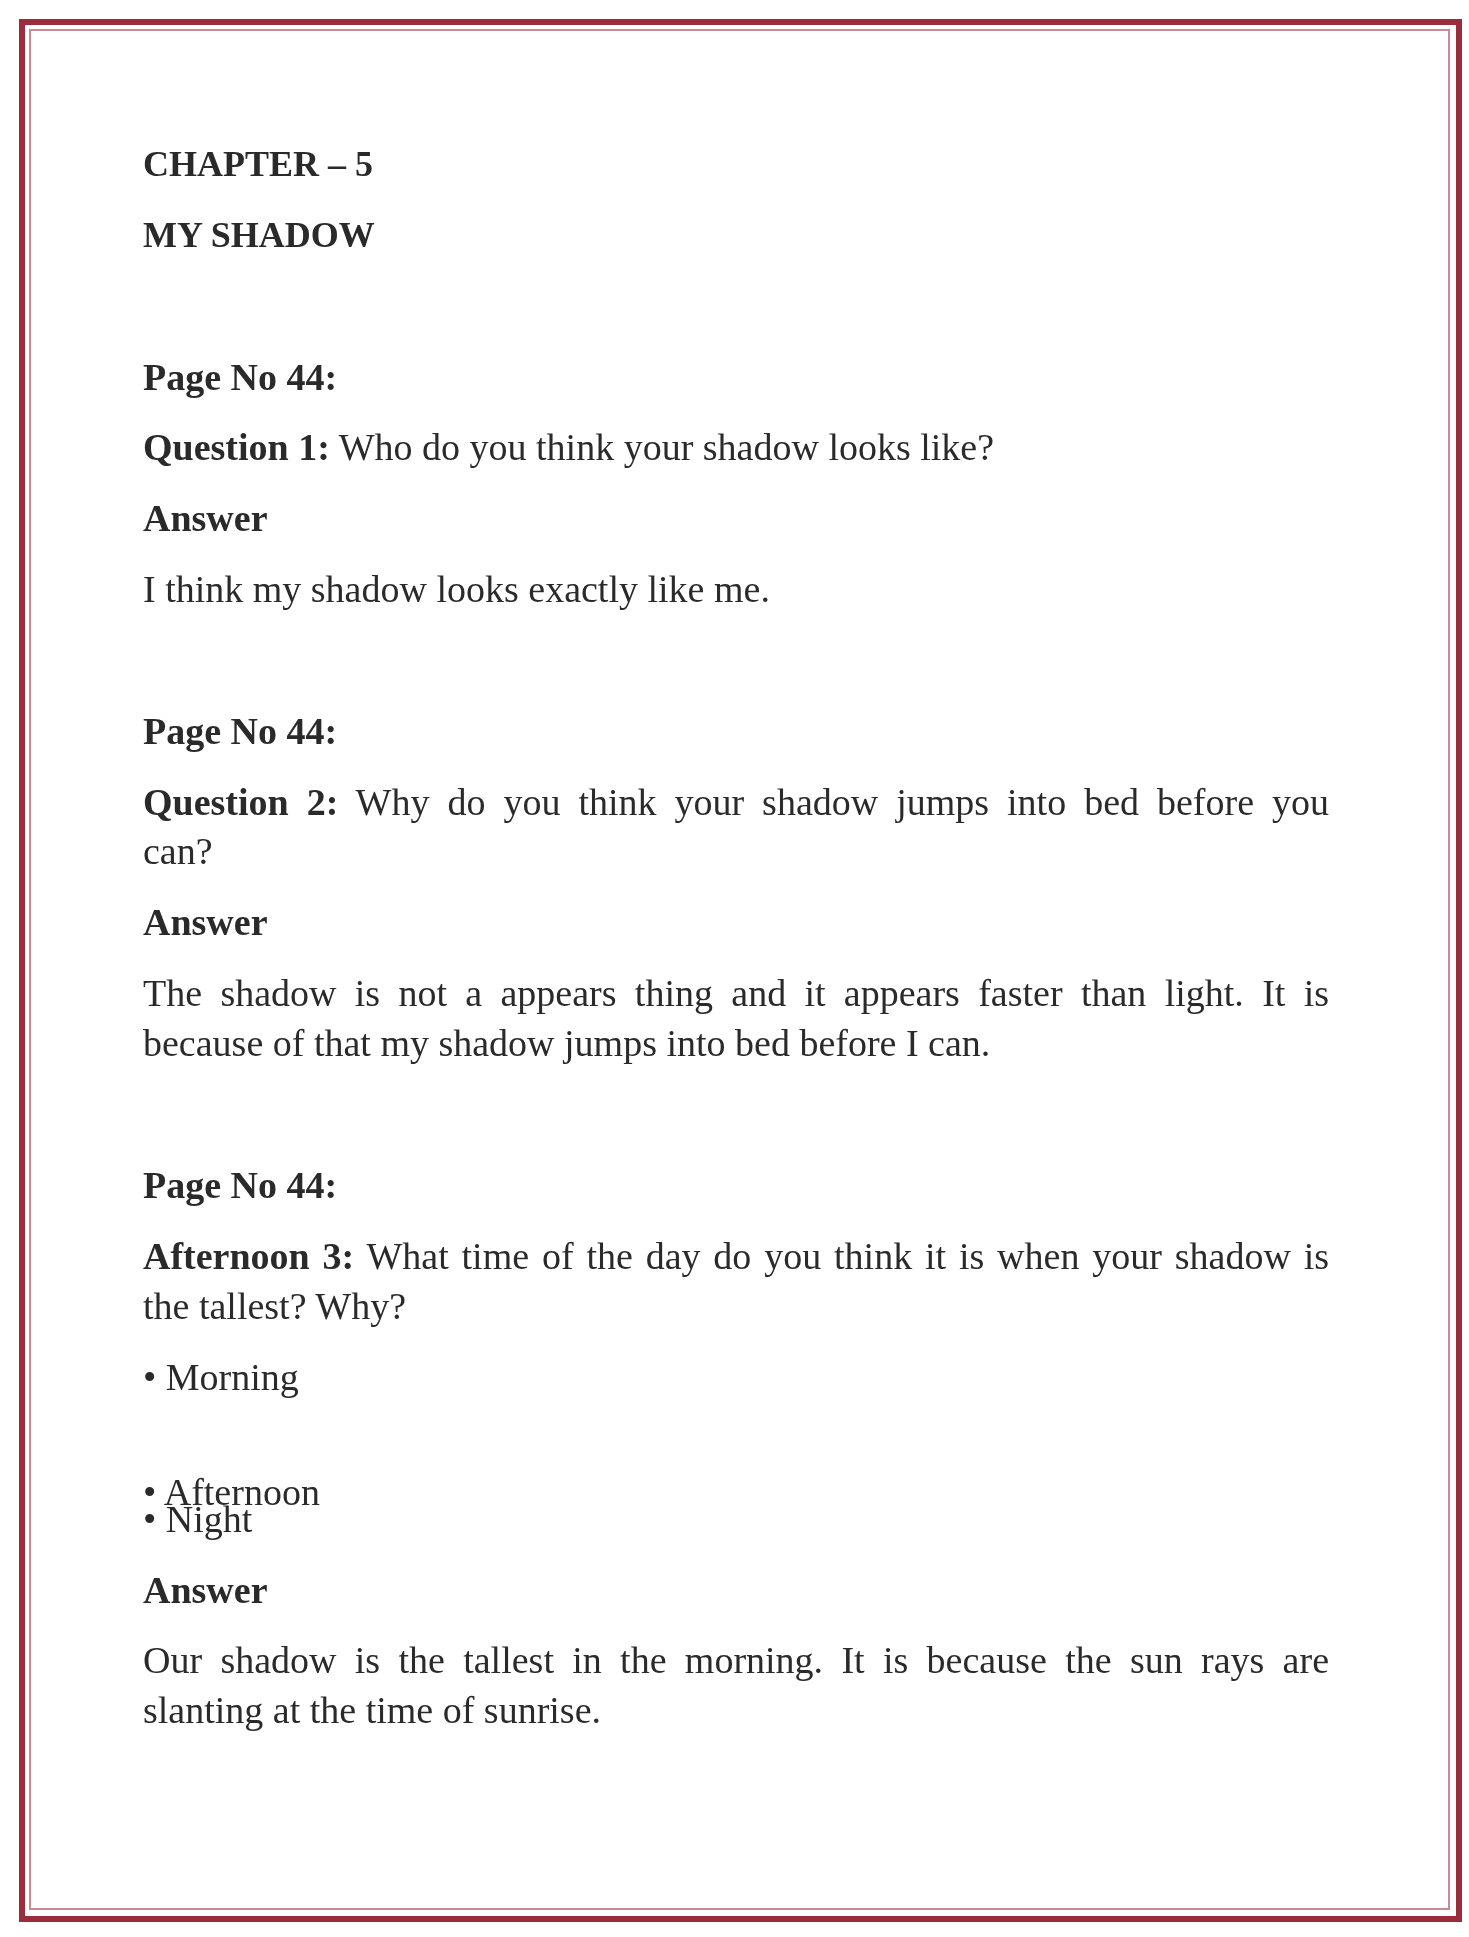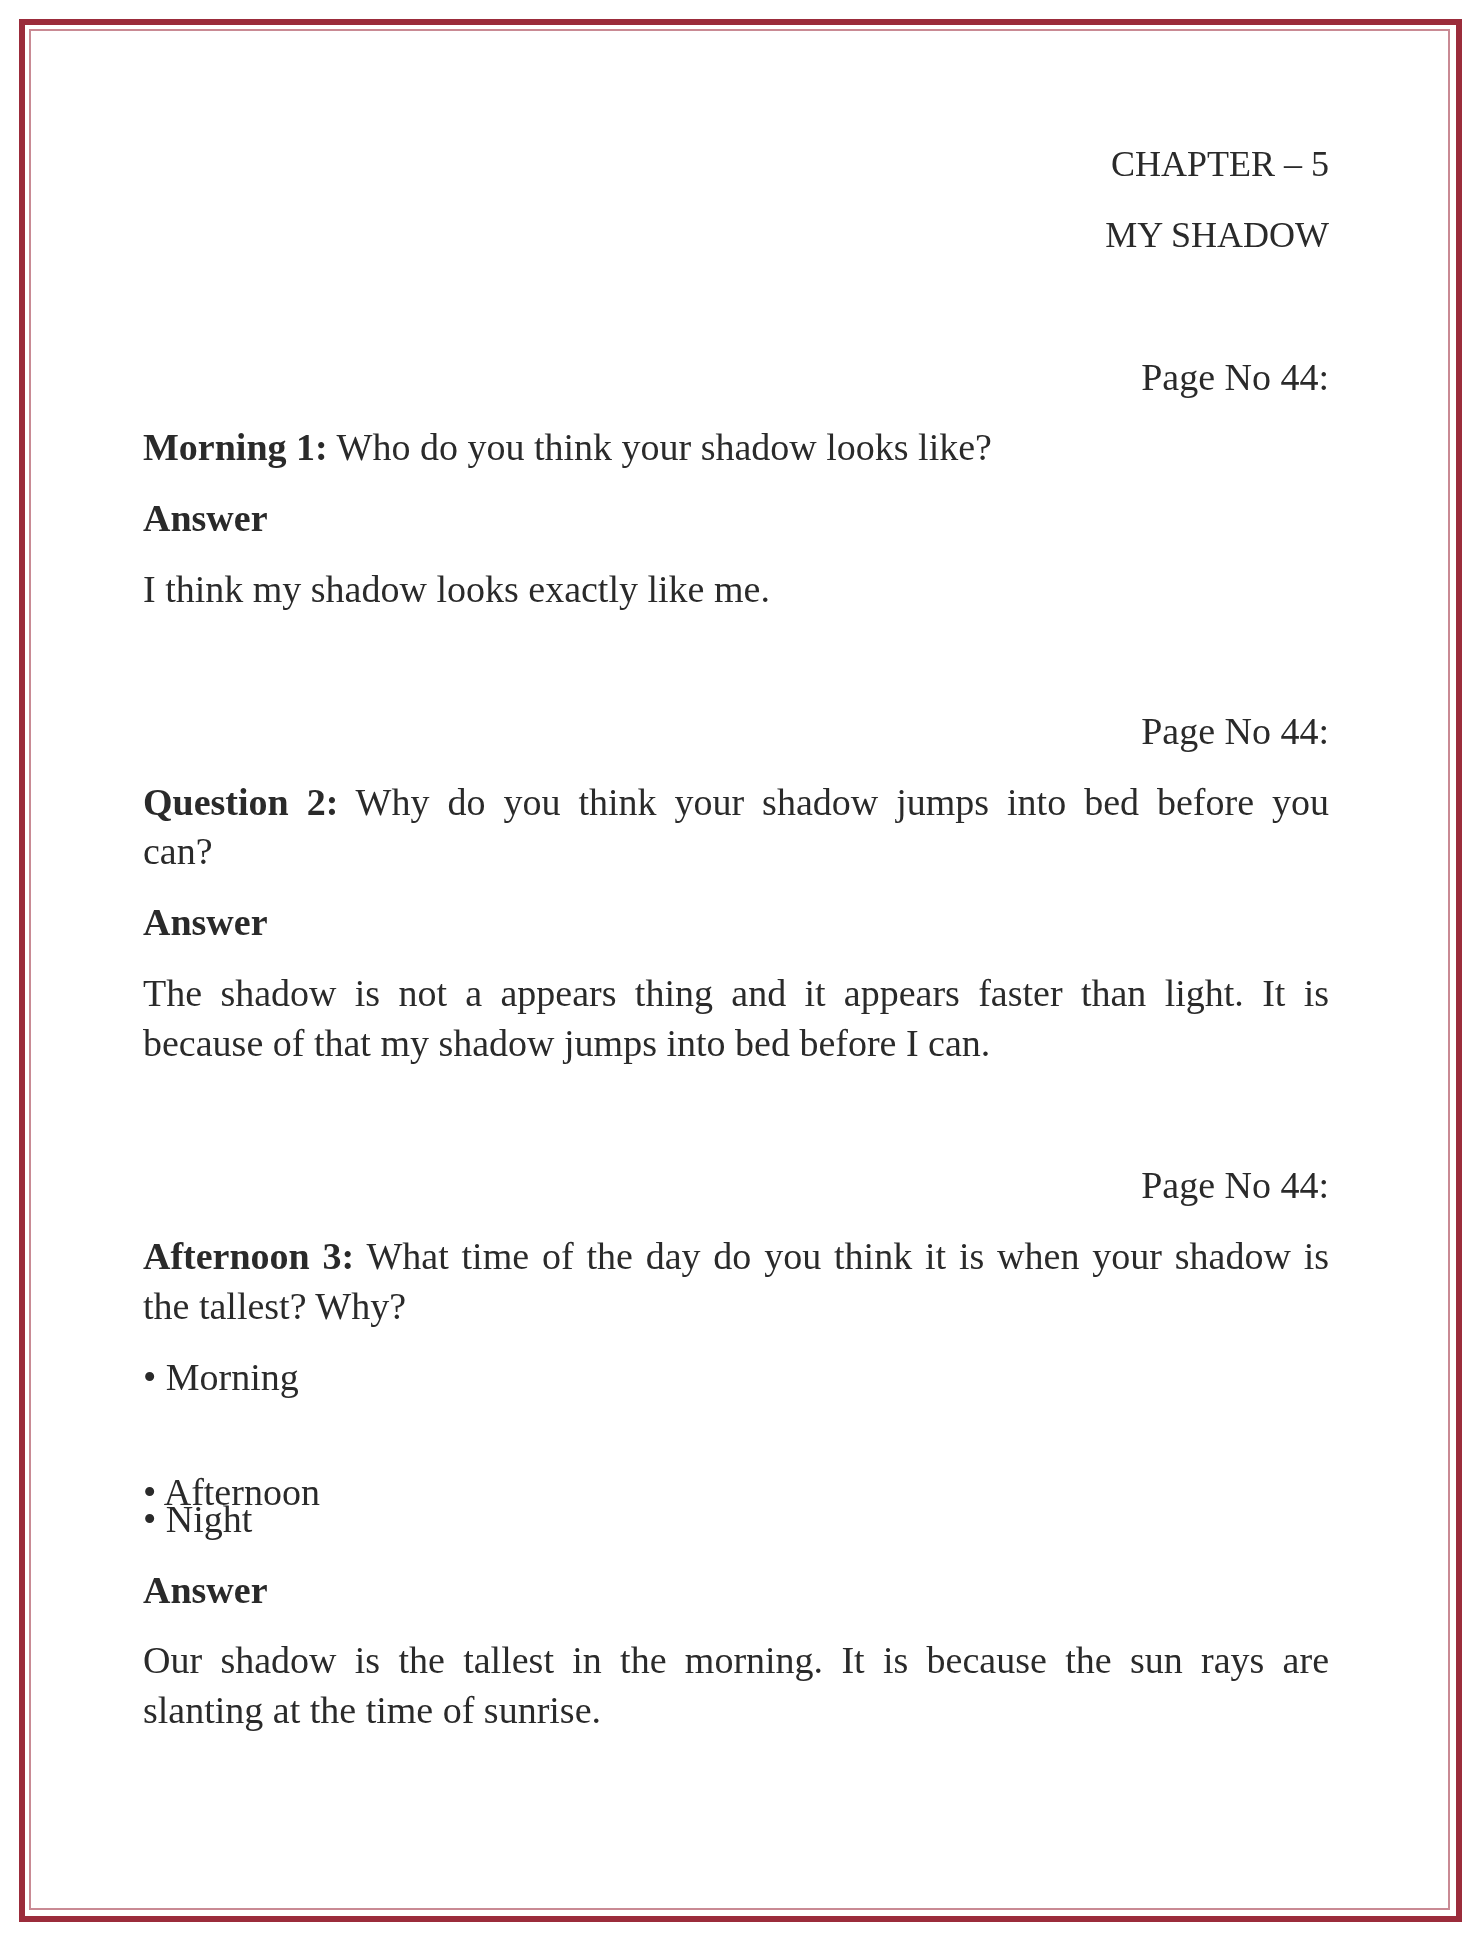--- a/index.html
+++ b/index.html
@@ -4,37 +4,37 @@
 <style>
   html, body { margin: 0; padding: 0; background: #ffffff; }
   body { width: 1469px; height: 1937px; position: relative; overflow: hidden;
          font-family: "Liberation Serif", "DejaVu Serif", serif; color: #2a2a2a; }
   .frame-outer { position: absolute; left: 19px; top: 19px; width: 1431px; height: 1891px;
                  border: 6px solid #9b2c3b; box-sizing: content-box; }
   .frame-inner { position: absolute; left: 29px; top: 29px; width: 1417px; height: 1877px;
                  border: 2px solid #c98a94; }
   .page { position: absolute; left: 143px; top: 0; width: 1186px; }
   .ln { position: absolute; left: 0; width: 1186px; font-size: 38px; line-height: 44px; white-space: nowrap; }
-  .center { text-align: right; font-weight: normal; }
+  .center { text-align: left; font-weight: bold; }
   .just { text-align: justify; text-align-last: justify; }
   b, .bold { font-weight: bold; }
   .title { font-size: 36px; }
 </style>
 </head>
 <body>
 
 <div class="frame-outer"></div>
 <div class="frame-inner"></div>
 
 <div class="page">
   <div class="ln center title" style="top:142px">CHAPTER – 5</div>
   <div class="ln center title" style="top:213px">MY SHADOW</div>
 
   <div class="ln center" style="top:355px">Page No 44:</div>
-  <div class="ln" style="top:425px"><b>Morning 1:</b><span> Who do you think your shadow looks like?</span></div>
+  <div class="ln" style="top:425px"><b>Question 1:</b><span> Who do you think your shadow looks like?</span></div>
   <div class="ln bold" style="top:496px">Answer</div>
   <div class="ln" style="top:567px">I think my shadow looks exactly like me.</div>
 
   <div class="ln center" style="top:709px">Page No 44:</div>
   <div class="ln just" style="top:780px"><b>Question 2:</b><span> Why do you think your shadow jumps into bed before you</span></div>
   <div class="ln" style="top:829px">can?</div>
   <div class="ln bold" style="top:900px">Answer</div>
   <div class="ln just" style="top:971px">The shadow is not a appears thing and it appears faster than light. It is</div>
   <div class="ln" style="top:1021px">because of that my shadow jumps into bed before I can.</div>
 

